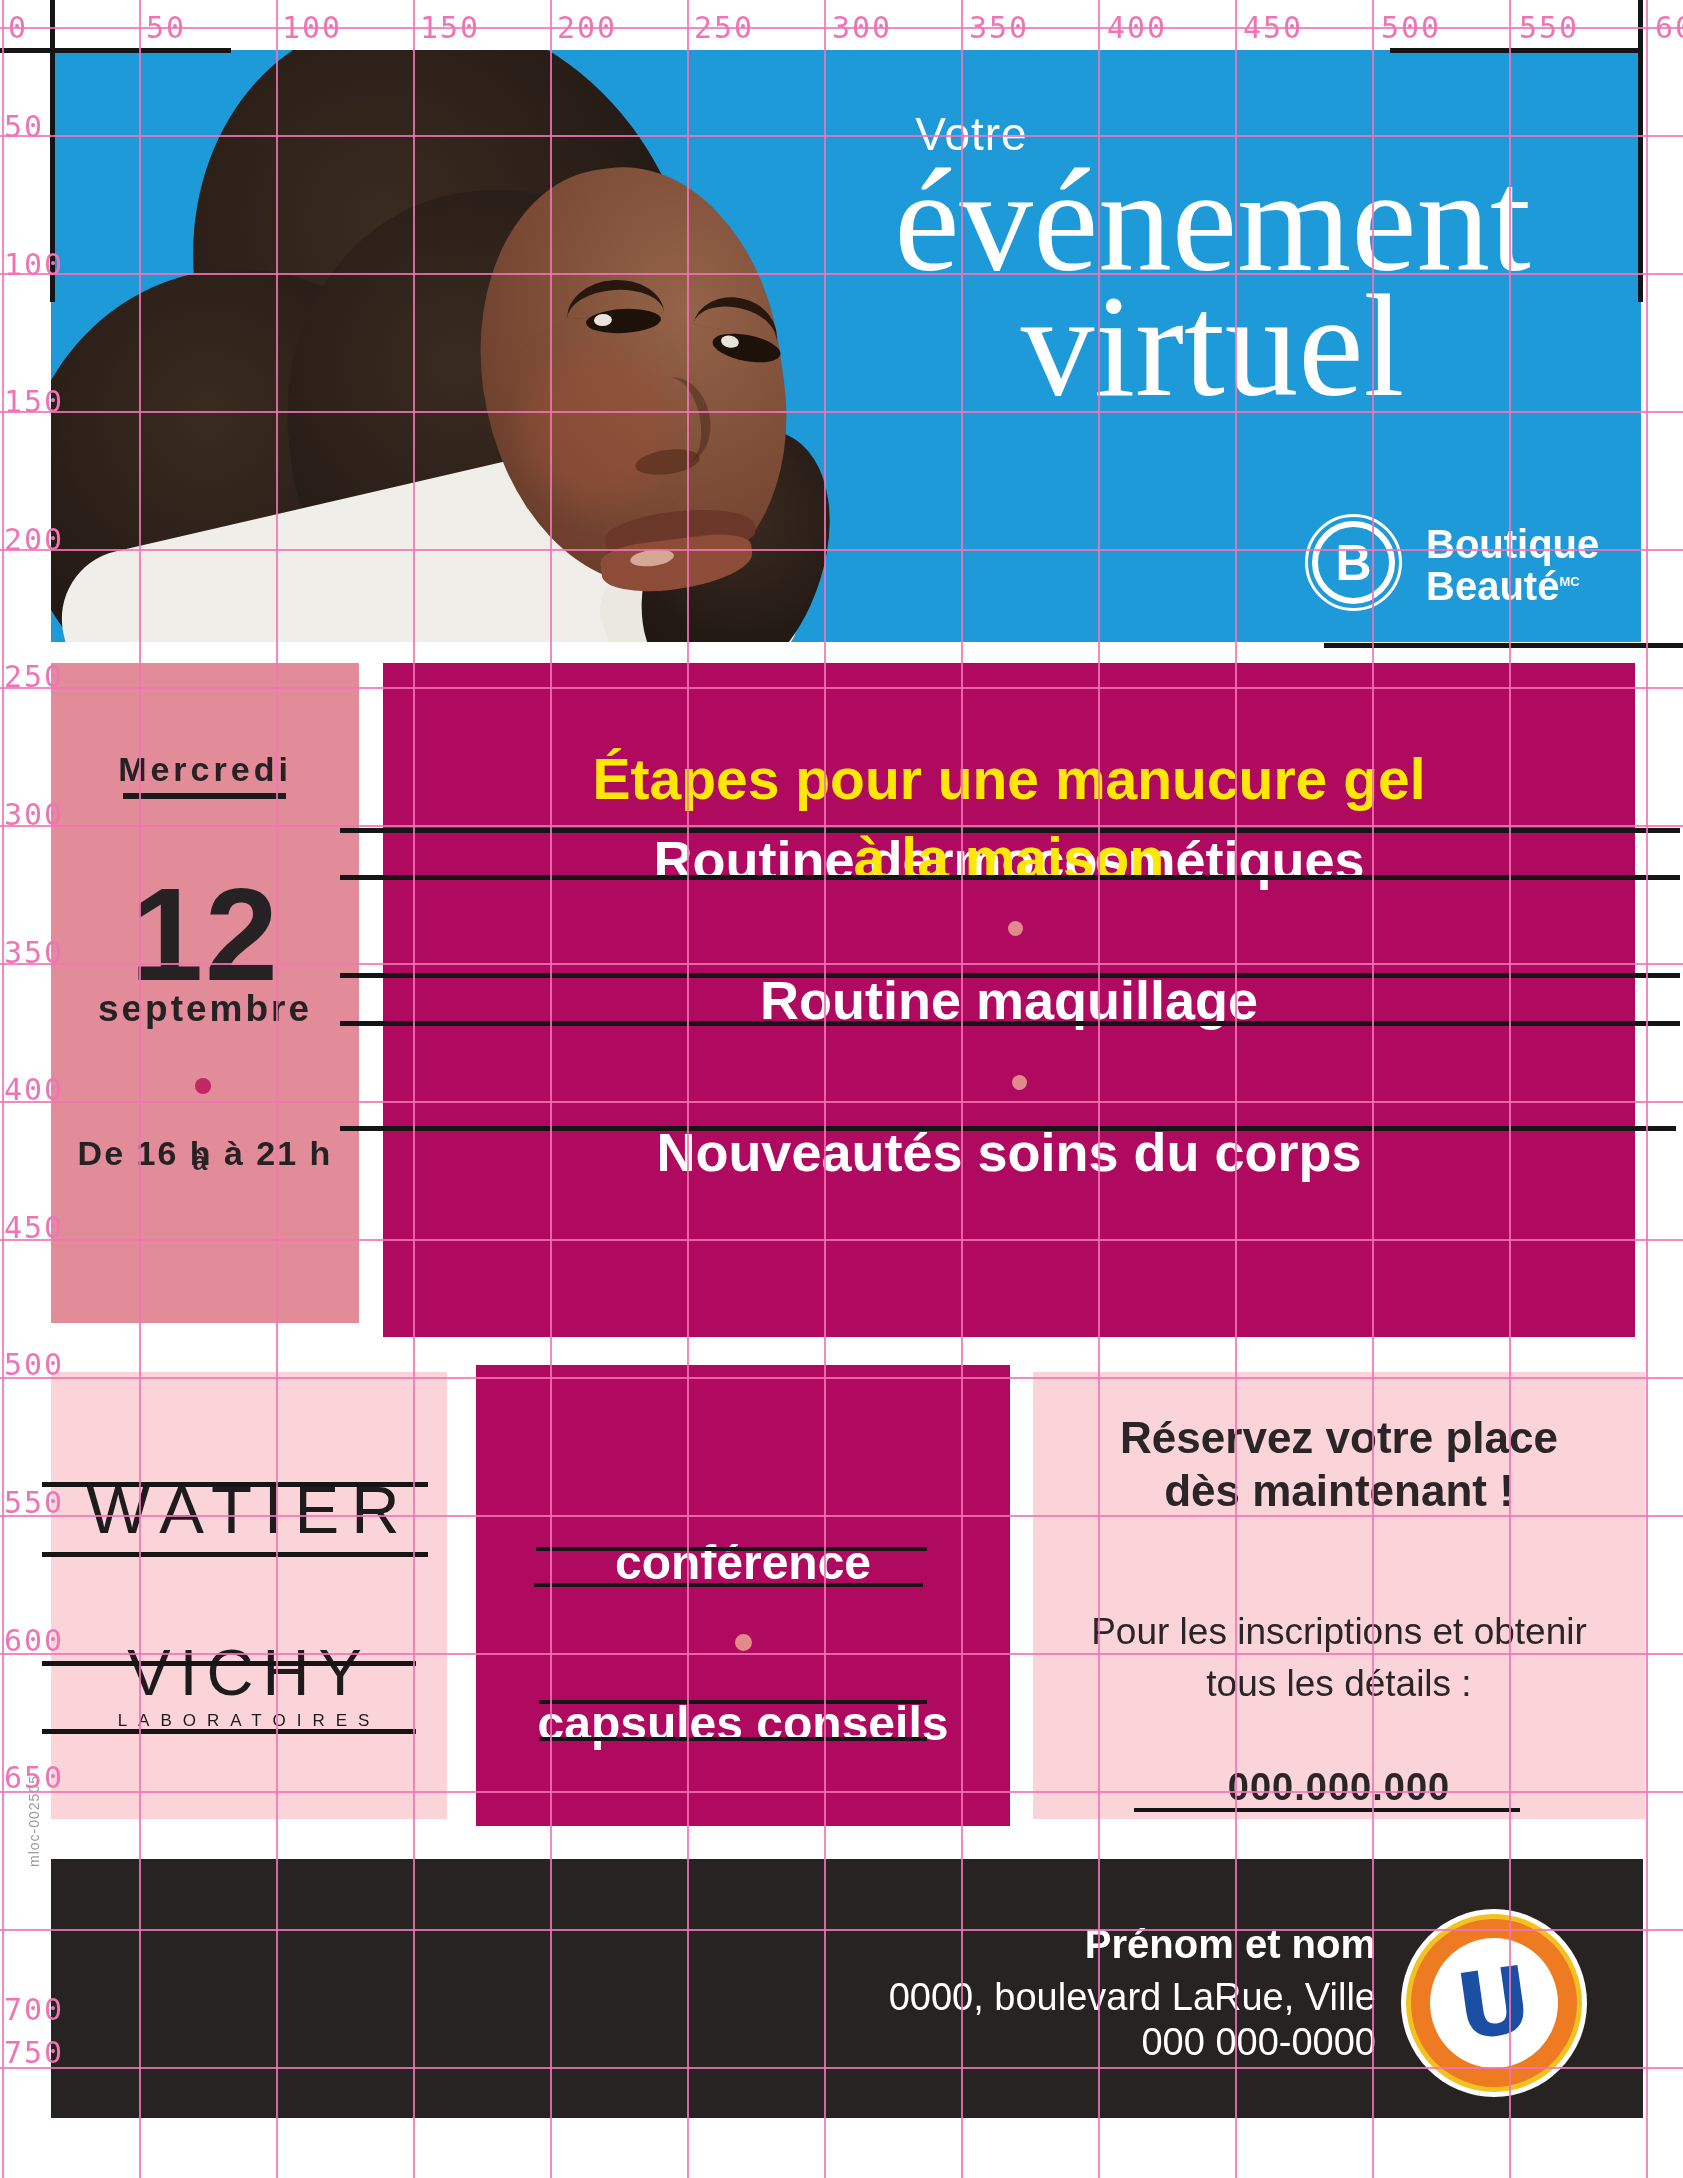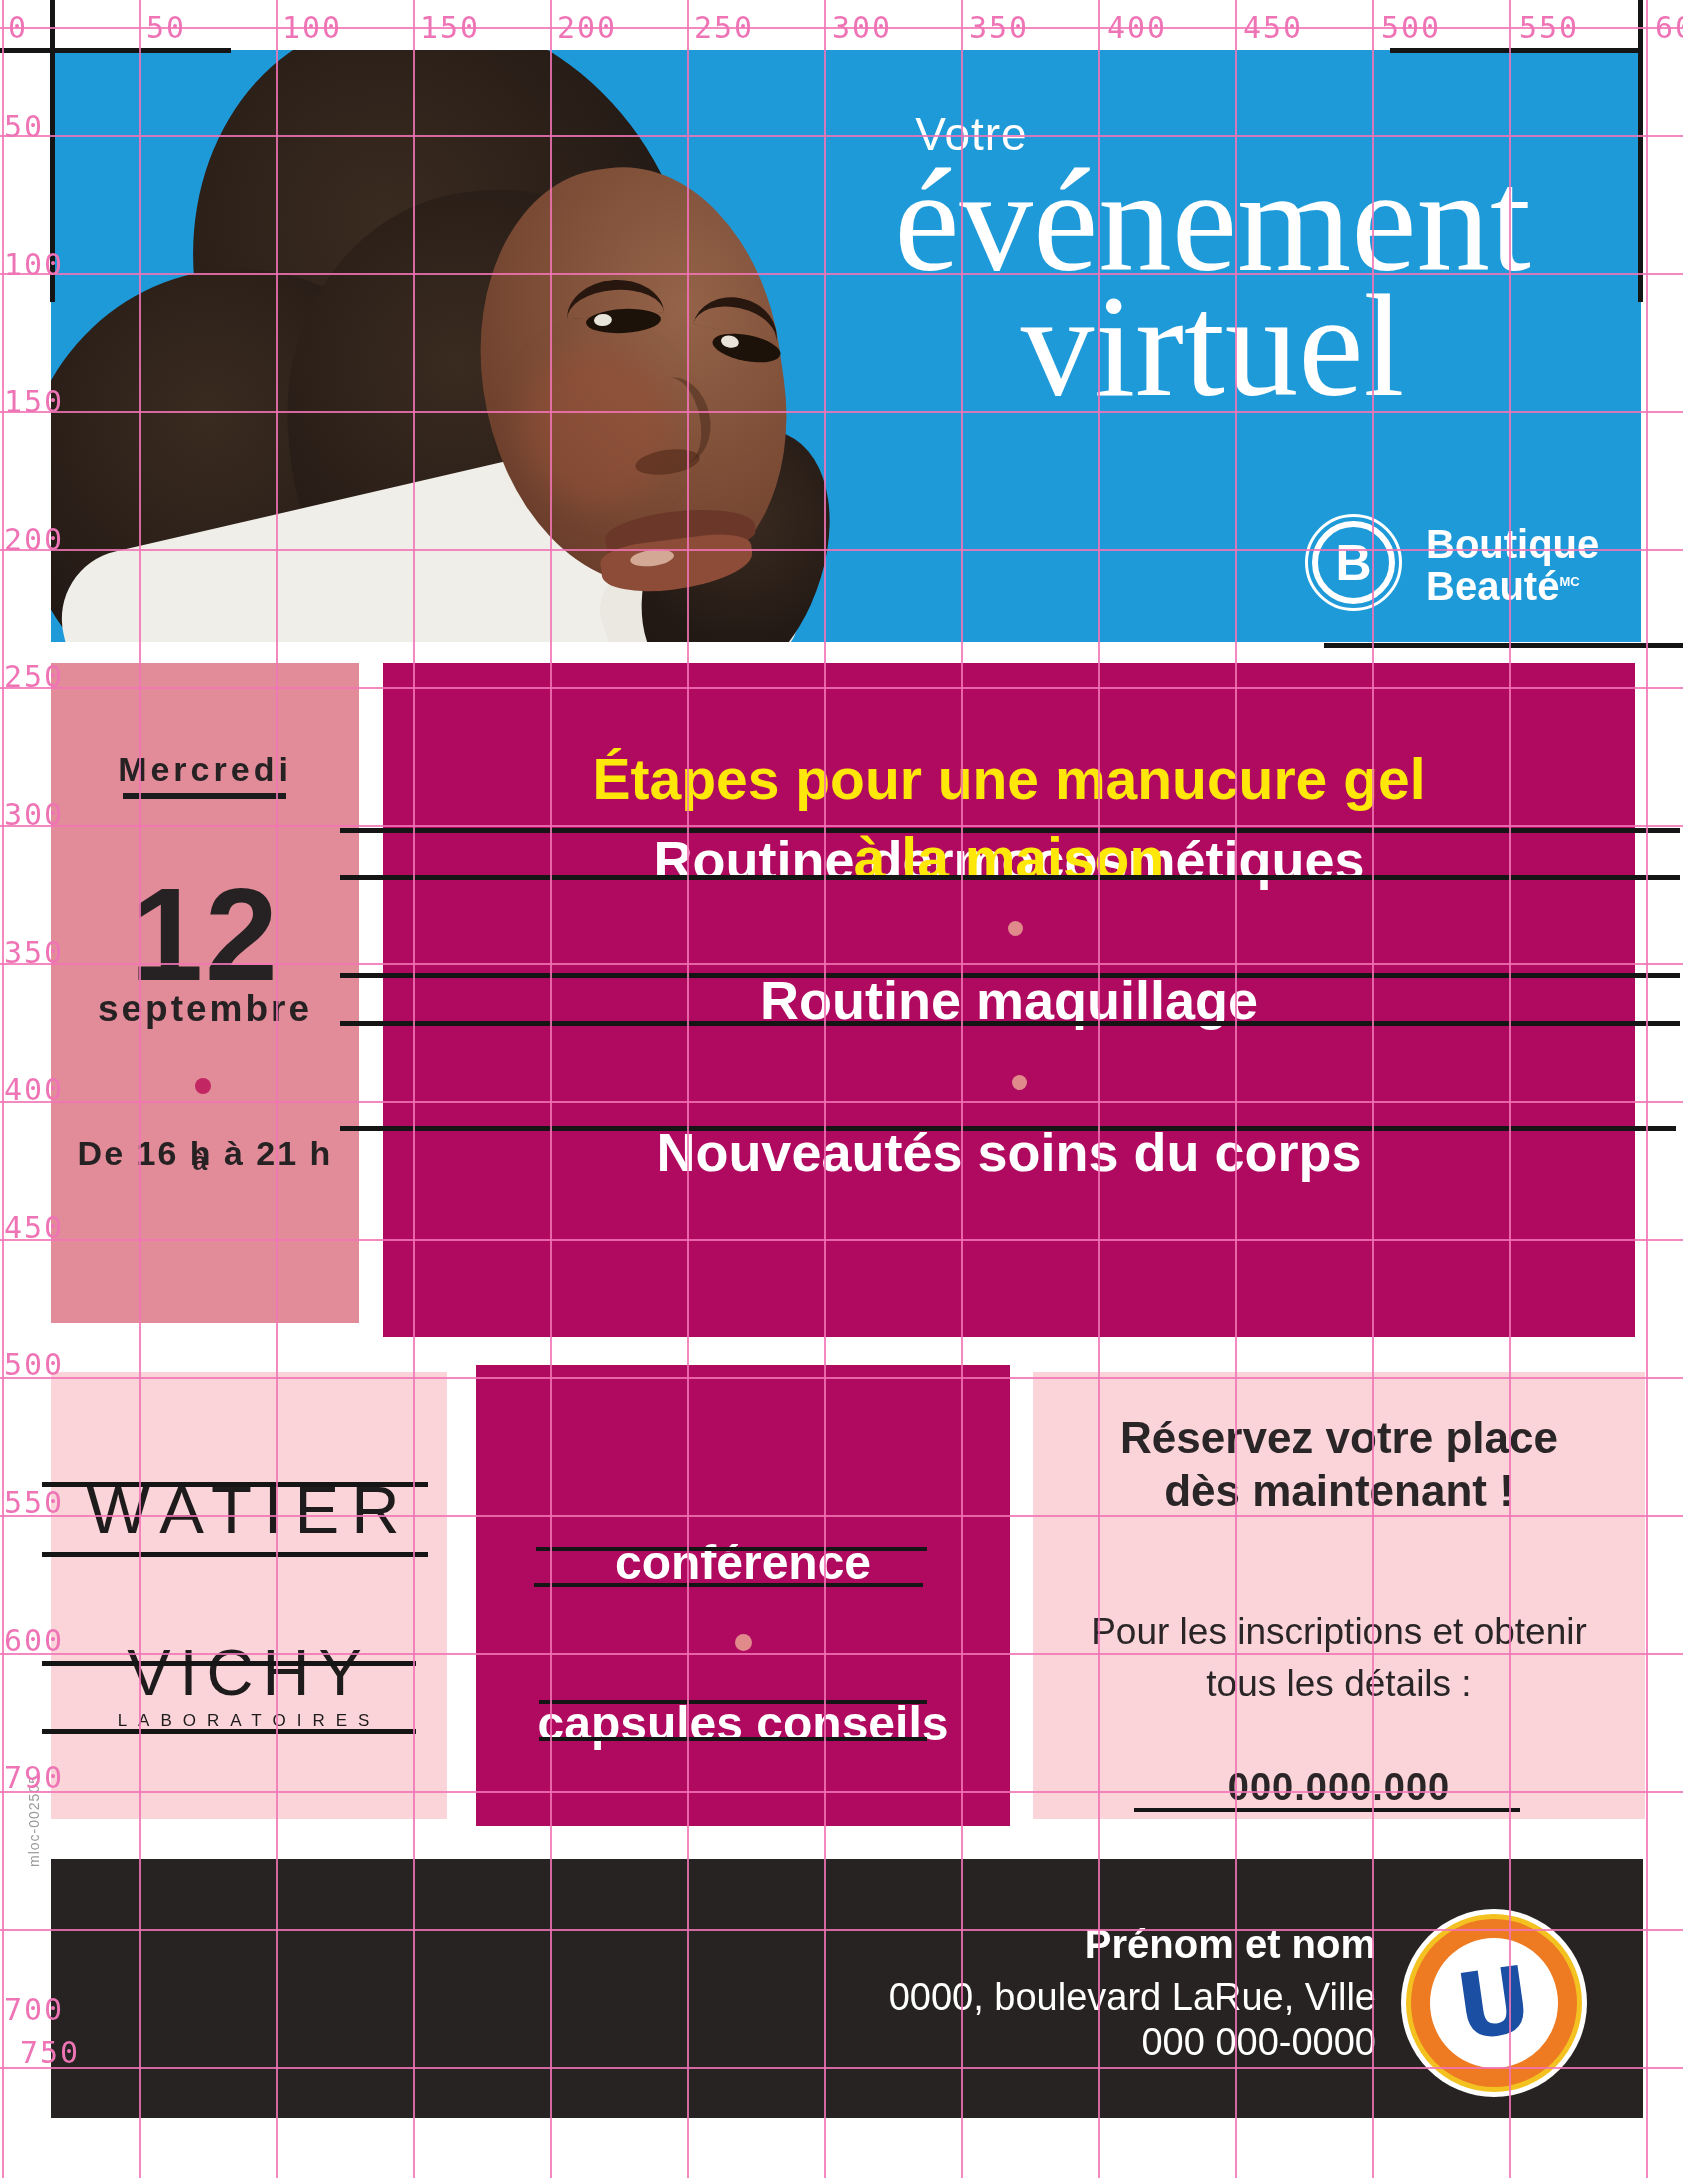--- a/index.html
+++ b/index.html
@@ -258,18 +258,18 @@
 <span class="rlab" style="left:4px;top:384px;">150</span>
 <span class="rlab" style="left:4px;top:522px;">200</span>
 <span class="rlab" style="left:4px;top:659px;">250</span>
 <span class="rlab" style="left:4px;top:797px;">300</span>
 <span class="rlab" style="left:4px;top:935px;">350</span>
 <span class="rlab" style="left:4px;top:1072px;">400</span>
 <span class="rlab" style="left:4px;top:1210px;">450</span>
 <span class="rlab" style="left:4px;top:1347px;">500</span>
 <span class="rlab" style="left:4px;top:1485px;">550</span>
 <span class="rlab" style="left:4px;top:1623px;">600</span>
-<span class="rlab" style="left:4px;top:1760px;">790</span>
+<span class="rlab" style="left:4px;top:1760px;">650</span>
 <span class="rlab" style="left:4px;top:1992px;">700</span>
-<span class="rlab" style="left:20px;top:2035px;">750</span>
+<span class="rlab" style="left:4px;top:2035px;">750</span>
 
 <div class="abs proofcode">mloc-002505</div>
 
 
 </body></html>

